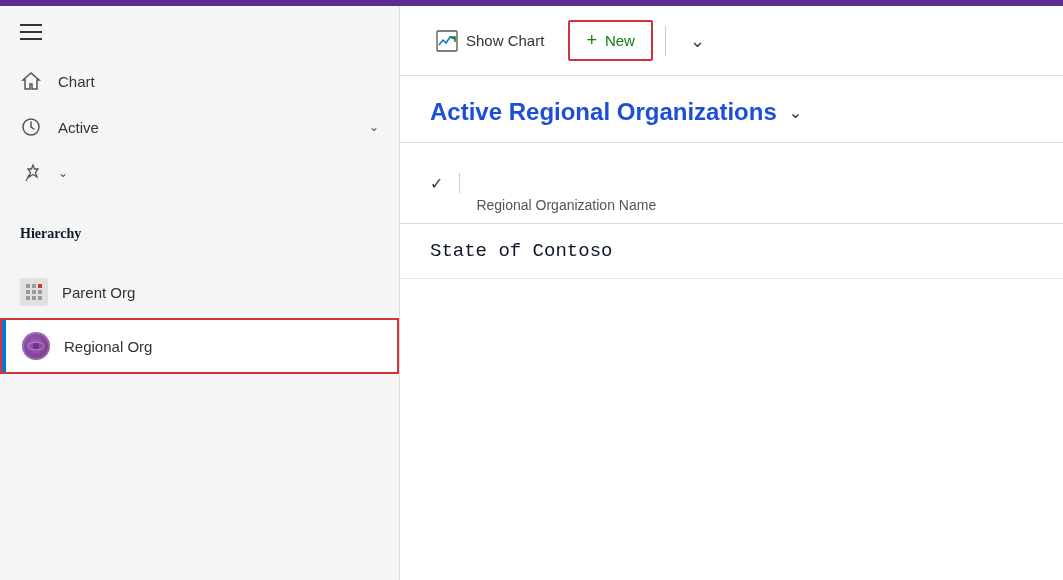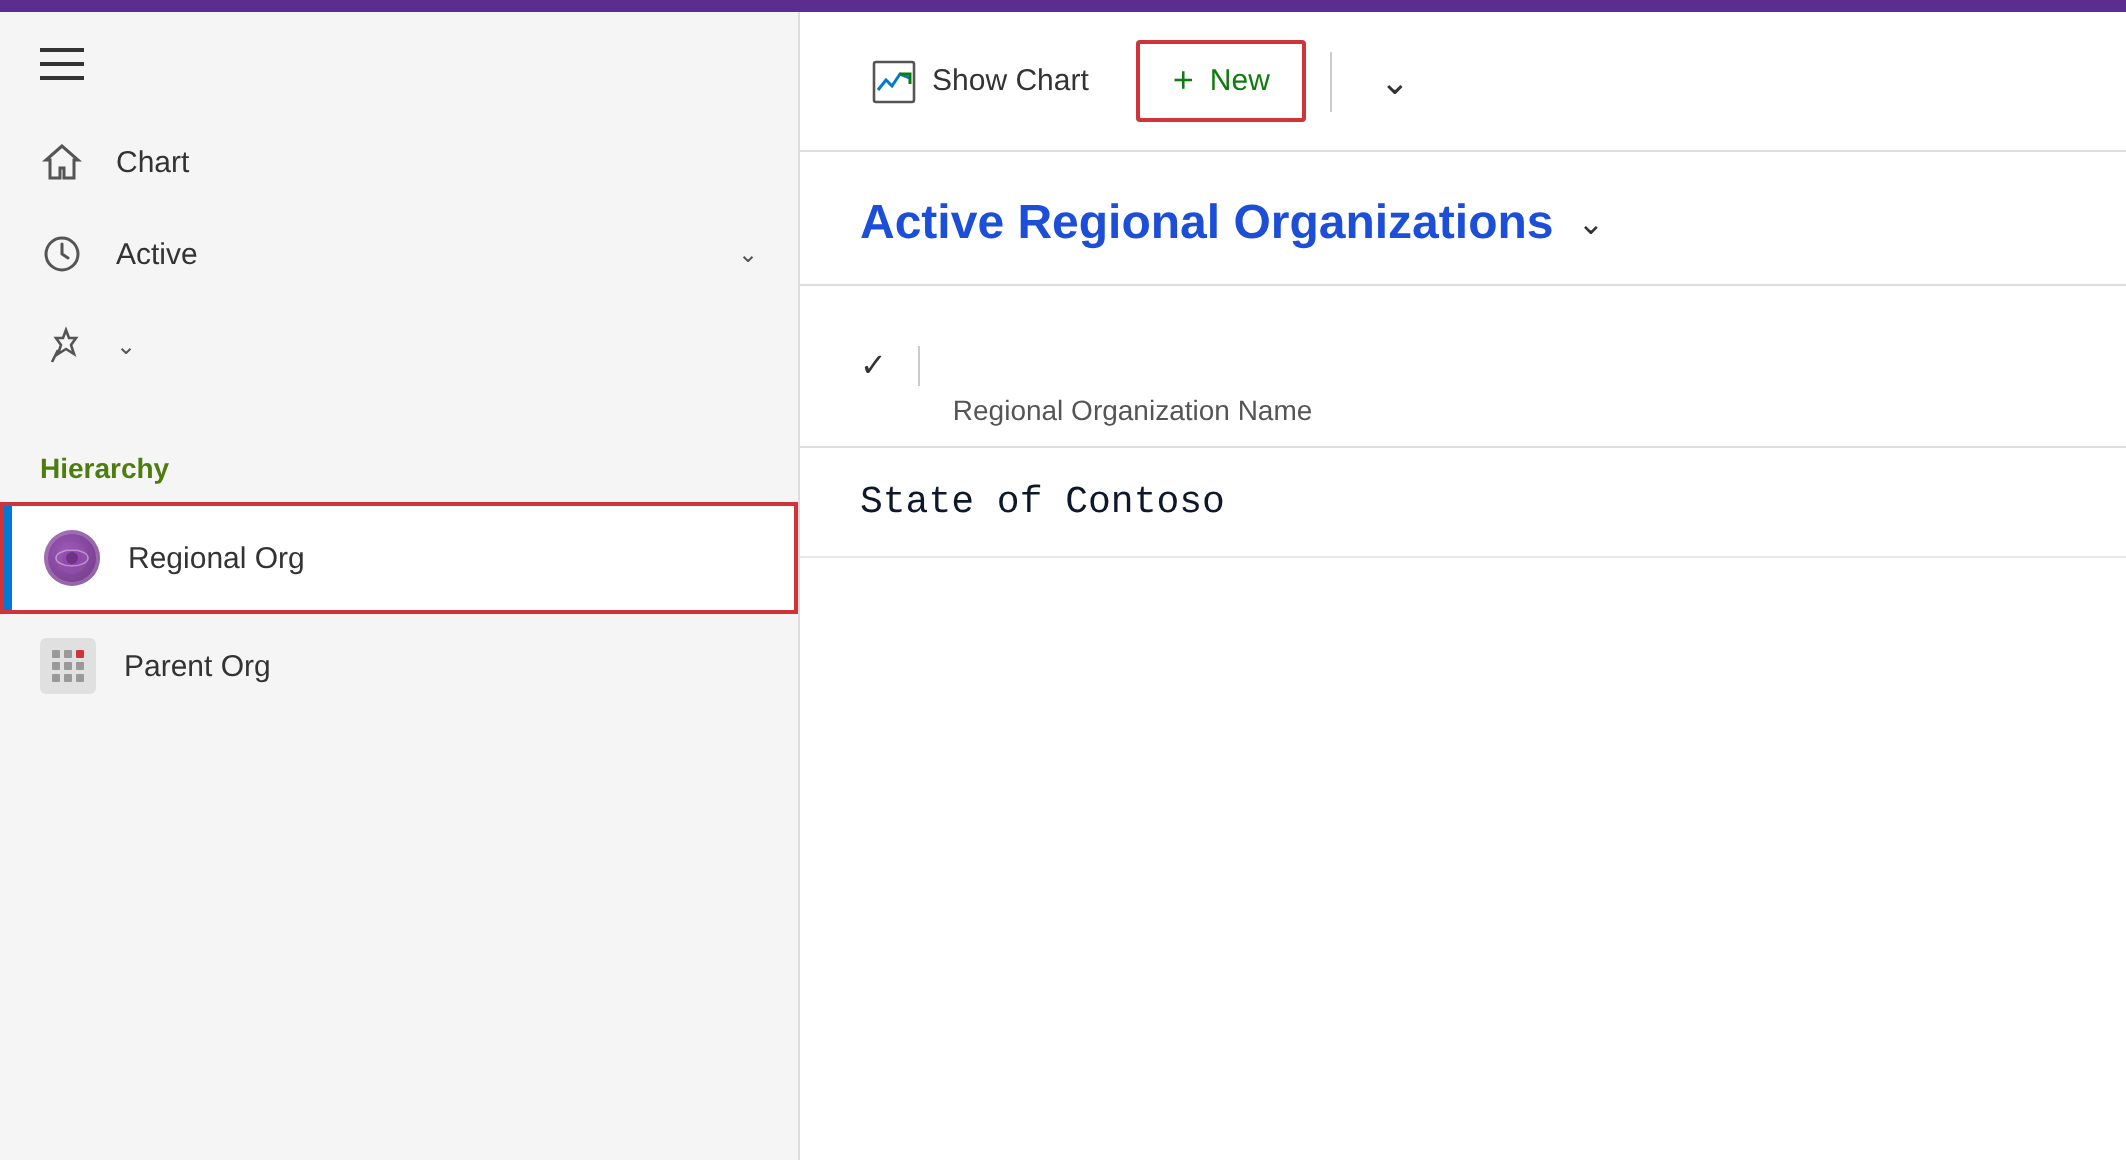--- a/index.html
+++ b/index.html
@@ -84,24 +84,25 @@
       width: 22px;
       height: 22px;
       display: flex;
       align-items: center;
       justify-content: center;
       color: #555;
       font-size: 18px;
     }
 
     .sidebar-section-title {
-      padding: 20px 20px 9px 20px;
+      padding: 20px 20px 24px 20px;
       font-size: 14px;
       font-weight: 700;
-      color: #4d7c0f;
+      color: #0f172a;
+      font-family: Liberation Serif, serif;
     }
 
     .hierarchy-item {
       display: flex;
       align-items: center;
       padding: 12px 20px;
       cursor: pointer;
       font-size: 15px;
       color: #333;
       gap: 14px;
@@ -315,50 +316,50 @@
           <svg width="20" height="20" viewBox="0 0 20 20" fill="none">
             <path d="M12 2l-1.5 4H7l2.5 3.5L8 14l4-2.5L16 14l-1.5-4.5L17 6h-3.5L12 2z" stroke="#555" stroke-width="1.3" fill="none"></path>
             <line x1="8" y1="12" x2="5" y2="18" stroke="#555" stroke-width="1.3"></line>
           </svg>
         </div>
         <span class="chevron">⌄</span>
       </div>
     </div>
 
     <div class="sidebar-section-title">Hierarchy</div>
-
-    <div class="hierarchy-item active">
-      <div class="left-accent"></div>
-      <div class="item-icon regional-org-icon">
-        <svg width="18" height="18" viewBox="0 0 18 18">
-          <circle cx="9" cy="9" r="8" fill="#9b59b6" opacity="0.3"></circle>
-          <circle cx="9" cy="9" r="5" fill="#8e44ad" opacity="0.6"></circle>
-          <circle cx="9" cy="9" r="3" fill="#6c3483"></circle>
-          <ellipse cx="9" cy="9" rx="8" ry="4" fill="none" stroke="rgba(255,255,255,0.4)" stroke-width="0.8"></ellipse>
-        </svg>
-      </div>
-      <span>Regional Org</span>
-    </div>
 
     <div class="hierarchy-item">
       <div class="item-icon" style="background:#e0e0e0; border-radius:3px; padding:4px;">
         <svg width="18" height="18" viewBox="0 0 18 18">
           <rect x="1" y="1" width="4" height="4" rx="0.5" fill="#999"></rect>
           <rect x="7" y="1" width="4" height="4" rx="0.5" fill="#999"></rect>
           <rect x="13" y="1" width="4" height="4" rx="0.5" fill="#d13438"></rect>
           <rect x="1" y="7" width="4" height="4" rx="0.5" fill="#999"></rect>
           <rect x="7" y="7" width="4" height="4" rx="0.5" fill="#999"></rect>
           <rect x="13" y="7" width="4" height="4" rx="0.5" fill="#999"></rect>
           <rect x="1" y="13" width="4" height="4" rx="0.5" fill="#999"></rect>
           <rect x="7" y="13" width="4" height="4" rx="0.5" fill="#999"></rect>
           <rect x="13" y="13" width="4" height="4" rx="0.5" fill="#999"></rect>
         </svg>
       </div>
       <span>Parent Org</span>
     </div>
+
+    <div class="hierarchy-item active">
+      <div class="left-accent"></div>
+      <div class="item-icon regional-org-icon">
+        <svg width="18" height="18" viewBox="0 0 18 18">
+          <circle cx="9" cy="9" r="8" fill="#9b59b6" opacity="0.3"></circle>
+          <circle cx="9" cy="9" r="5" fill="#8e44ad" opacity="0.6"></circle>
+          <circle cx="9" cy="9" r="3" fill="#6c3483"></circle>
+          <ellipse cx="9" cy="9" rx="8" ry="4" fill="none" stroke="rgba(255,255,255,0.4)" stroke-width="0.8"></ellipse>
+        </svg>
+      </div>
+      <span>Regional Org</span>
+    </div>
   </div>
 
   <div class="main-content">
 
     <div class="toolbar">
 
       <button class="toolbar-btn">
         <svg width="22" height="22" viewBox="0 0 22 22" fill="none">
           <rect x="1" y="1" width="20" height="20" rx="1" stroke="#555" stroke-width="1.3" fill="none"></rect>
           <polyline points="3,15 7,10 10,13 14,7 19,9" stroke="#0078d4" stroke-width="1.5" fill="none"></polyline>

